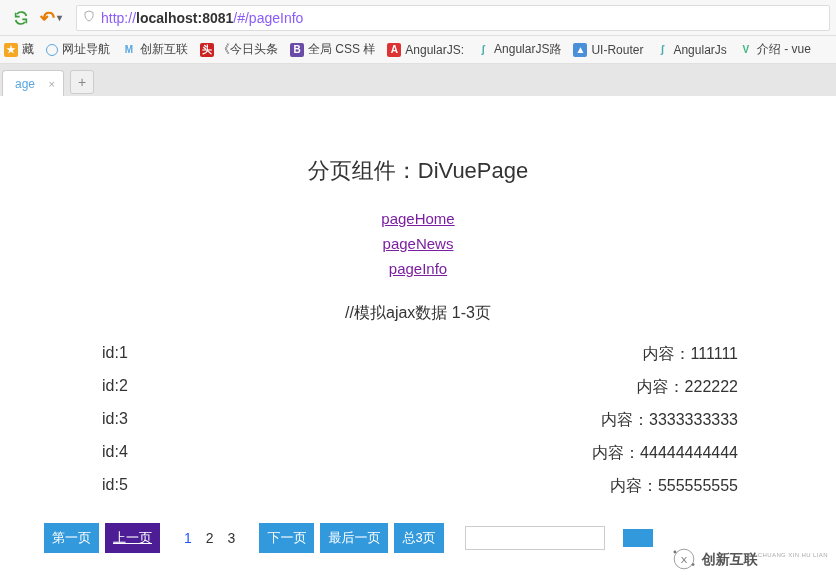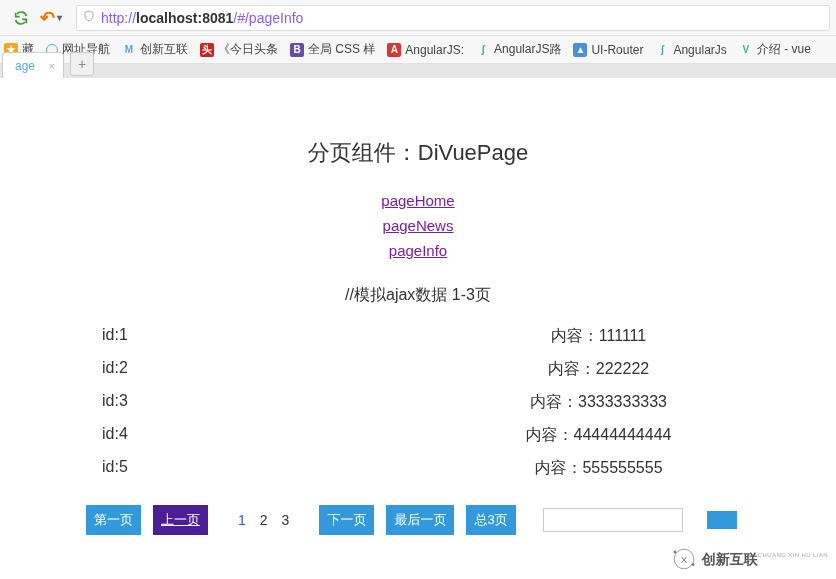--- a/index.html
+++ b/index.html
@@ -88,21 +88,21 @@
     .bk-blueM { color: #5aa7e0; font-family: sans-serif; }
     .bk-redBox { background: #c22; color: #fff; padding: 0 1px; }
     .bk-purple { background: #6a4ca8; color: #fff; padding: 0 2px; }
     .bk-redA { background: #d33; color: #fff; padding: 0 2px; }
     .bk-blueJS { color: #4aa; }
     .bk-blueSq { background: #4a90d9; color: #fff; padding: 0 2px; }
     .bk-green { color: #42b883; font-family: sans-serif; }
 
     
     .tab-row {
-      height: 14px;
+      height: 32px;
       background: #e6e6e6;
       display: flex;
       align-items: flex-end;
     }
     .tab {
       background: #fff;
       border: 1px solid #ccc;
       border-bottom: none;
       border-top-left-radius: 4px;
       border-top-right-radius: 4px;
@@ -158,29 +158,29 @@
     .data-list {
       width: 640px;
       margin: 0 auto;
     }
     .data-row {
       display: flex;
       padding: 6px 0;
       font-size: 16px;
     }
     .data-row .id-cell { flex: 1; text-align: left; padding-left: 4px; }
-    .data-row .val-cell { flex: 1; text-align: center; padding-left: 78px; }
+    .data-row .val-cell { flex: 1; text-align: right; padding-left: 78px; }
 
     
     .pagination {
       margin-top: 20px;
       display: flex;
       align-items: center;
-      padding-left: 86px;
-      gap: 12px;
+      padding-left: 44px;
+      gap: 6px;
     }
     .page-btn {
       background: #3399dd;
       color: #fff;
       border: none;
       padding: 6px 8px;
       font-size: 13px;
       cursor: pointer;
     }
     .page-btn.grey { background: #4c1d95; text-decoration: underline; }

